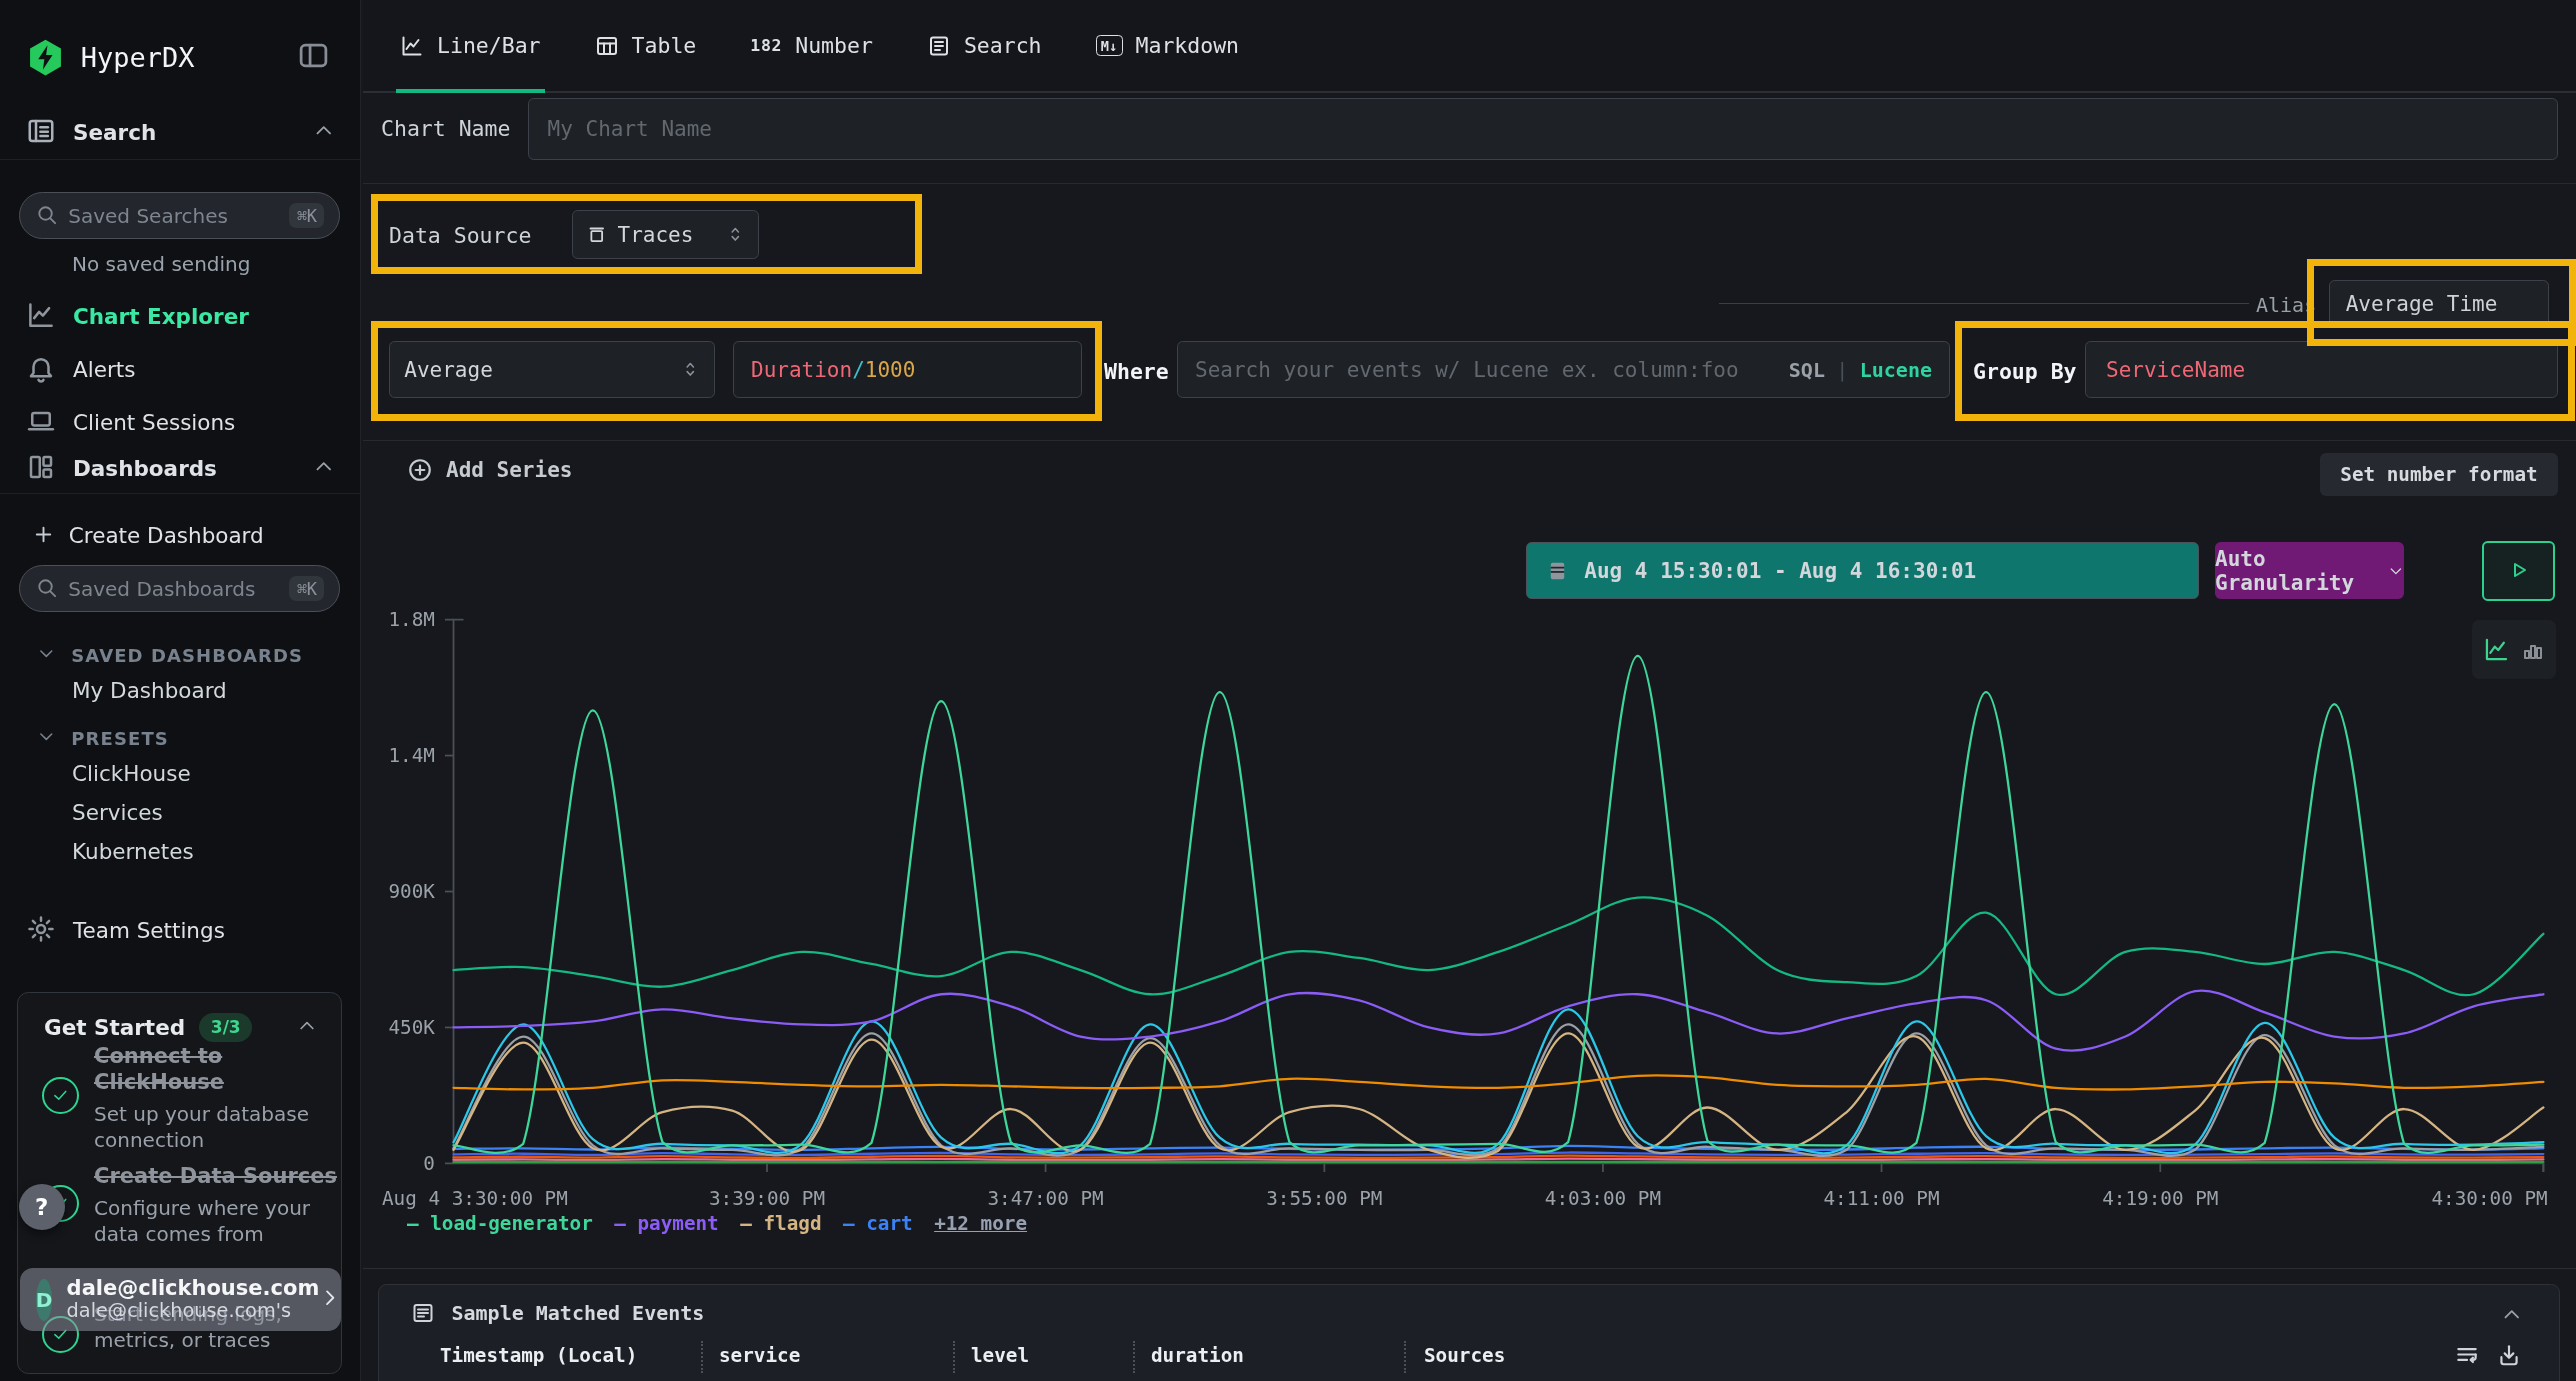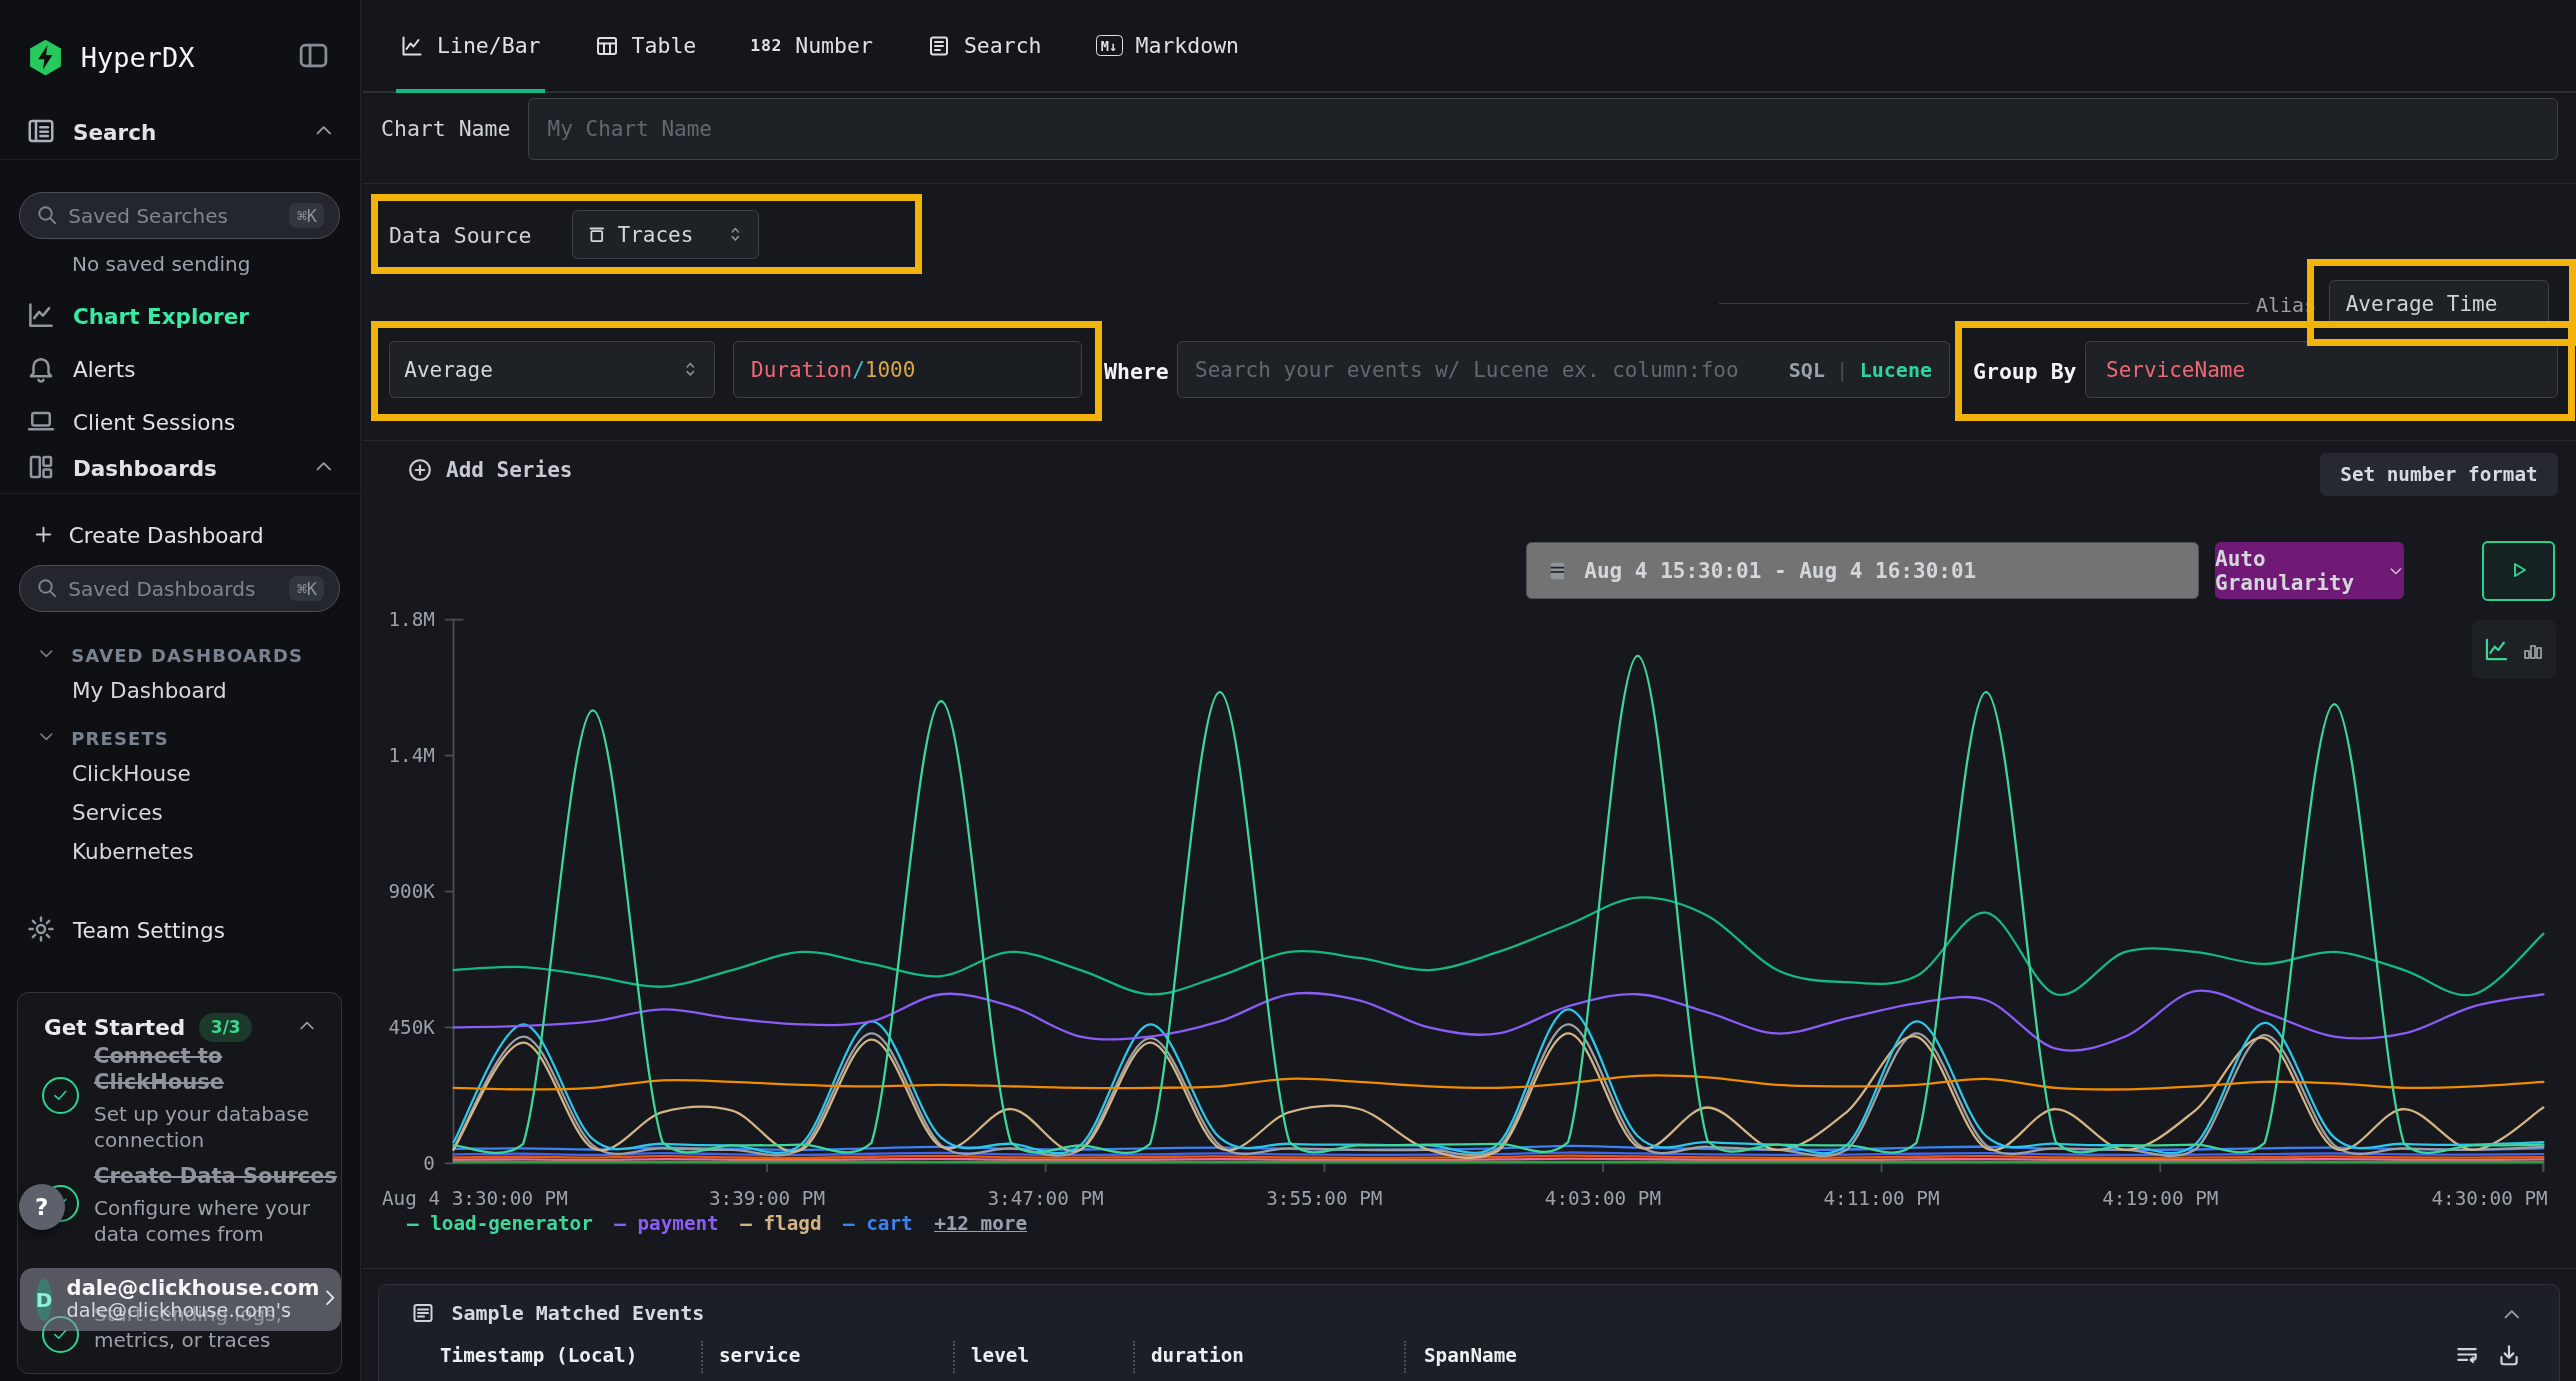--- a/index.html
+++ b/index.html
@@ -337,21 +337,21 @@
     <div class="abs" style="left:44px;top:457px;display:flex;align-items:center;gap:13px;color:#c6cbd1;cursor:pointer;">
       <svg class="ic" width="26" height="26" viewBox="0 0 24 24">
           <circle cx="12" cy="12" r="9"></circle>
           <line x1="12" y1="8" x2="12" y2="16"></line>
           <line x1="8" y1="12" x2="16" y2="12"></line>
         </svg>
       <span style="font-size:21px;font-weight:700;">Add Series</span>
     </div>
     <button class="btn abs" style="left:1957px;top:453px;width:238px;height:43px;font-weight:700;">Set number format</button>
 
-    <div class="abs inp" style="left:1163px;top:542px;width:673px;height:57px;border-color:#4c525a;background:#737373;padding:0 18.6px;gap:15.7px;cursor:pointer;">
+    <div class="abs inp" style="left:1163px;top:542px;width:673px;height:57px;border-color:#4c525a;background:#0f766e;padding:0 18.6px;gap:15.7px;cursor:pointer;">
       <svg width="23" height="23" viewBox="0 0 24 24">
           <rect x="5" y="4" width="14" height="17" rx="2" fill="#8f959c"></rect>
           <line x1="5" y1="9" x2="19" y2="9" stroke="#212429" stroke-width="1.8"></line>
           <line x1="5" y1="13.5" x2="19" y2="13.5" stroke="#212429" stroke-width="1.8"></line>
         </svg>
       <span style="font-weight:700;">Aug 4 15:30:01 - Aug 4 16:30:01</span>
     </div>
     <div class="abs" style="left:1852px;top:542px;width:189px;height:57px;background:#701a75;border-radius:5.7px;display:flex;align-items:center;justify-content:center;gap:14.3px;font-size:21px;font-weight:700;color:#d3d7dc;cursor:pointer;">
       <span>Auto Granularity</span>
       <svg class="ic" width="20" height="20" viewBox="0 0 24 24">
@@ -442,21 +442,21 @@
           </svg></span>
 
       <div class="th" style="left:61px;">Timestamp (Local)</div>
       <div class="colsep" style="left:322px;"></div>
       <div class="th" style="left:340px;">service</div>
       <div class="colsep" style="left:574px;"></div>
       <div class="th" style="left:592px;">level</div>
       <div class="colsep" style="left:754px;"></div>
       <div class="th" style="left:772px;">duration</div>
       <div class="colsep" style="left:1025px;"></div>
-      <div class="th" style="left:1045px;">SpanName</div>
+      <div class="th" style="left:1045px;">Sources</div>
       <span class="abs" style="left:2075px;top:57px;color:#cfd4da;">
         <svg class="ic" width="26" height="26" viewBox="0 0 24 24">
             <line x1="4" y1="6.5" x2="20" y2="6.5"></line>
             <line x1="4" y1="11.5" x2="20" y2="11.5"></line>
             <line x1="4" y1="16.5" x2="12" y2="16.5"></line>
             <path d="M20 11.5 v2.5 a2.5 2.5 0 0 1 -2.5 2.5 h-2"></path>
             <polyline points="17.5,14.5 15.5,16.5 17.5,18.5"></polyline>
           </svg>
       </span>
       <span class="abs" style="left:2117px;top:57px;color:#cfd4da;">

